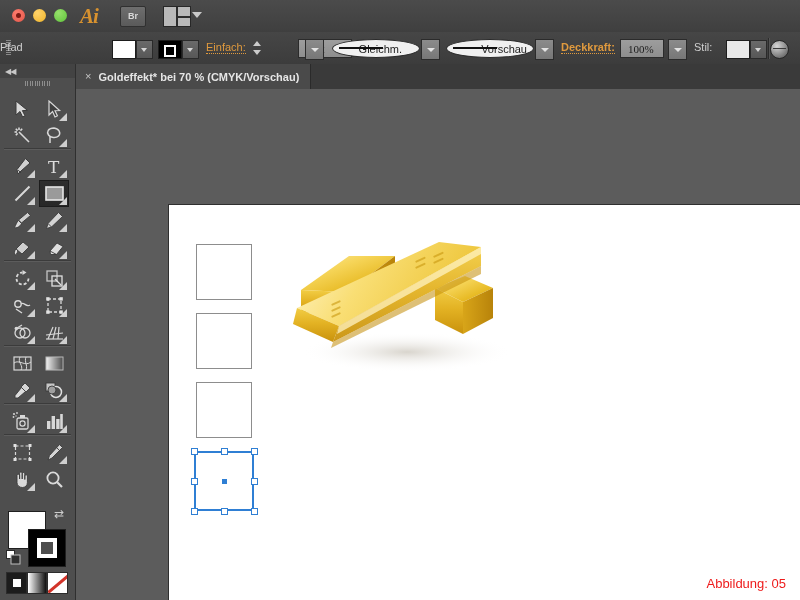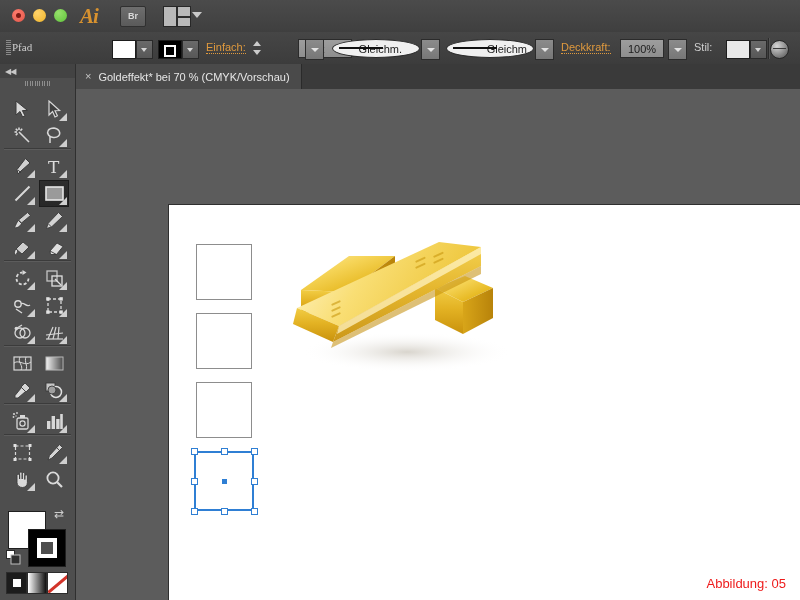--- a/index.html
+++ b/index.html
@@ -140,21 +140,21 @@
   .doctab{
     position:absolute;left:76px;top:0;height:25px;
     background:#4a4a4a;border-right:1px solid #2a2a2a;
     display:flex;align-items:center;padding:0 11px 0 9px;
     box-sizing:border-box;
   }
   .tab-close{
     color:#c5c5c5;font-size:11px;margin-right:7px;line-height:1;
   }
   .tab-title{
-    color:#e6e6e6;font-size:11px;font-weight:normal;white-space:nowrap;
+    color:#e6e6e6;font-size:11px;font-weight:bold;white-space:nowrap;
   }
 
   
   .toolpanel{
     position:absolute;left:0;top:64px;width:75px;height:536px;
     background:#4e4e4e;border-right:1px solid #2f2f2f;
   }
   .tp-head{
     position:absolute;left:0;top:0;width:75px;height:14px;
     background:#434343;
@@ -271,47 +271,47 @@
     <div class="arrange-btn">
       <i class="v"></i>
         <i class="h"></i>
     </div>
     <div class="arrange-caret"></div>
   </div>
 
   <div class="controlbar">
     <div class="grip"></div>
 
-    <div class="ctl-label" style="left:12px;font-family:Liberation Serif, serif;">Pfad</div>
+    <div class="ctl-label" style="left:0;">Pfad</div>
 
     <div class="swatch fill" style="left: 112px; background: rgb(255, 255, 255);"></div>
     <div class="mini-caret" style="left:136px;"></div>
 
     <div class="swatch stroke" style="left:158px;"></div>
     <div class="mini-caret" style="left:182px;"></div>
 
     <div class="ctl-label accent" style="left:206px;">Einfach:</div>
 
     <div class="spinner" style="left:252px;">
       <i class="up"></i>
         <i class="dn"></i>
     </div>
     <div class="field" style="left:266px;width:54px;margin-left:32px;">1 pt</div>
     <div class="field-caret" style="left:305px;"></div>
 
     <div class="field light" style="left:332px;width:88px;text-align:right;padding-right:17px;padding-left:0;">Gleichm.</div>
     <div class="dashline" style="left:339px;width:44px;"></div>
     <div class="field-caret" style="left:421px;"></div>
 
-    <div class="field light" style="left:446px;width:88px;text-align:right;padding-right:6px;padding-left:0;">Gleichm</div>
+    <div class="field light" style="left:446px;width:88px;text-align:right;padding-right:6px;padding-left:0;">Vorschau</div>
     <div class="dashline" style="left:453px;width:44px;"></div>
     <div class="field-caret" style="left:535px;"></div>
 
-    <div class="ctl-label accent" style="left:561px;">Deckkraft:</div>
-    <div class="field" style="left:620px;width:44px;">100%</div>
+    <div class="ctl-label accent" style="left:561px;font-weight:bold;">Deckkraft:</div>
+    <div class="field" style="left:620px;width:44px;font-family:Liberation Serif, serif;">100%</div>
     <div class="field-caret" style="left:668px;"></div>
 
     <div class="ctl-label" style="left:694px;">Stil:</div>
     <div class="swatch style" style="left: 726px; background: rgb(232, 232, 232);"></div>
     <div class="mini-caret" style="left:750px;"></div>
 
     <div class="sep" style="left:768px;"></div>
     <div class="globe"></div>
   </div>
 

